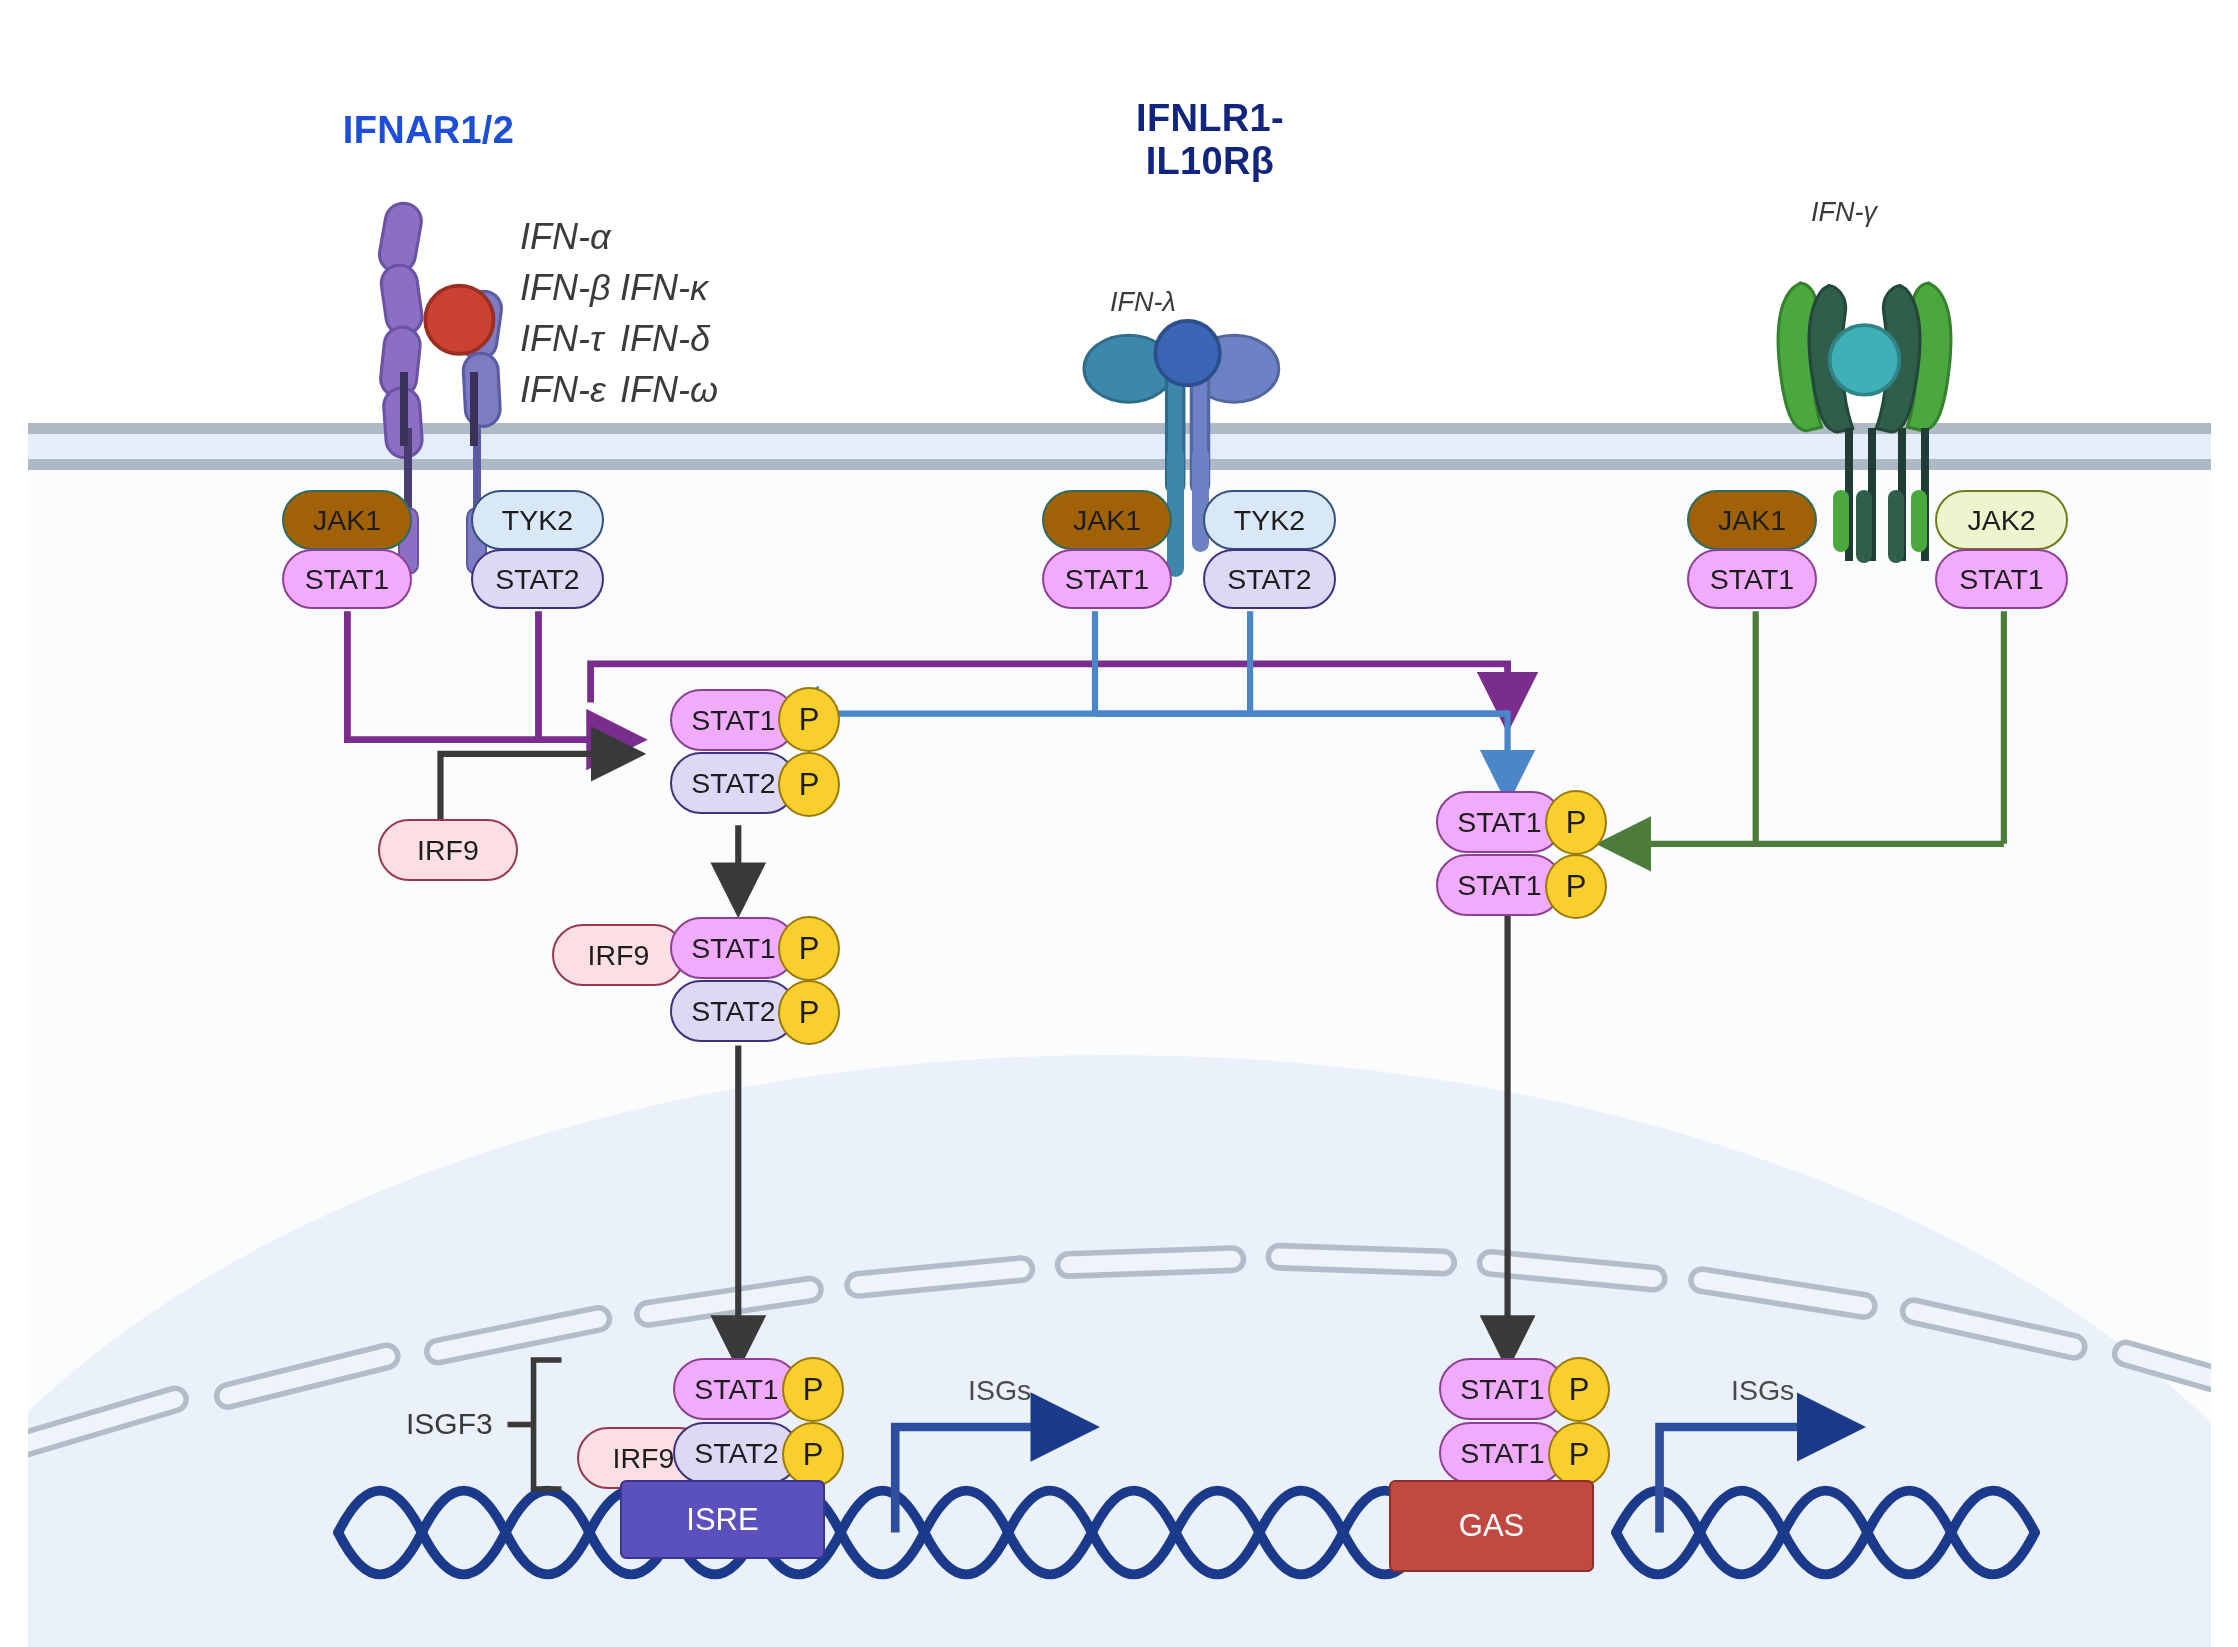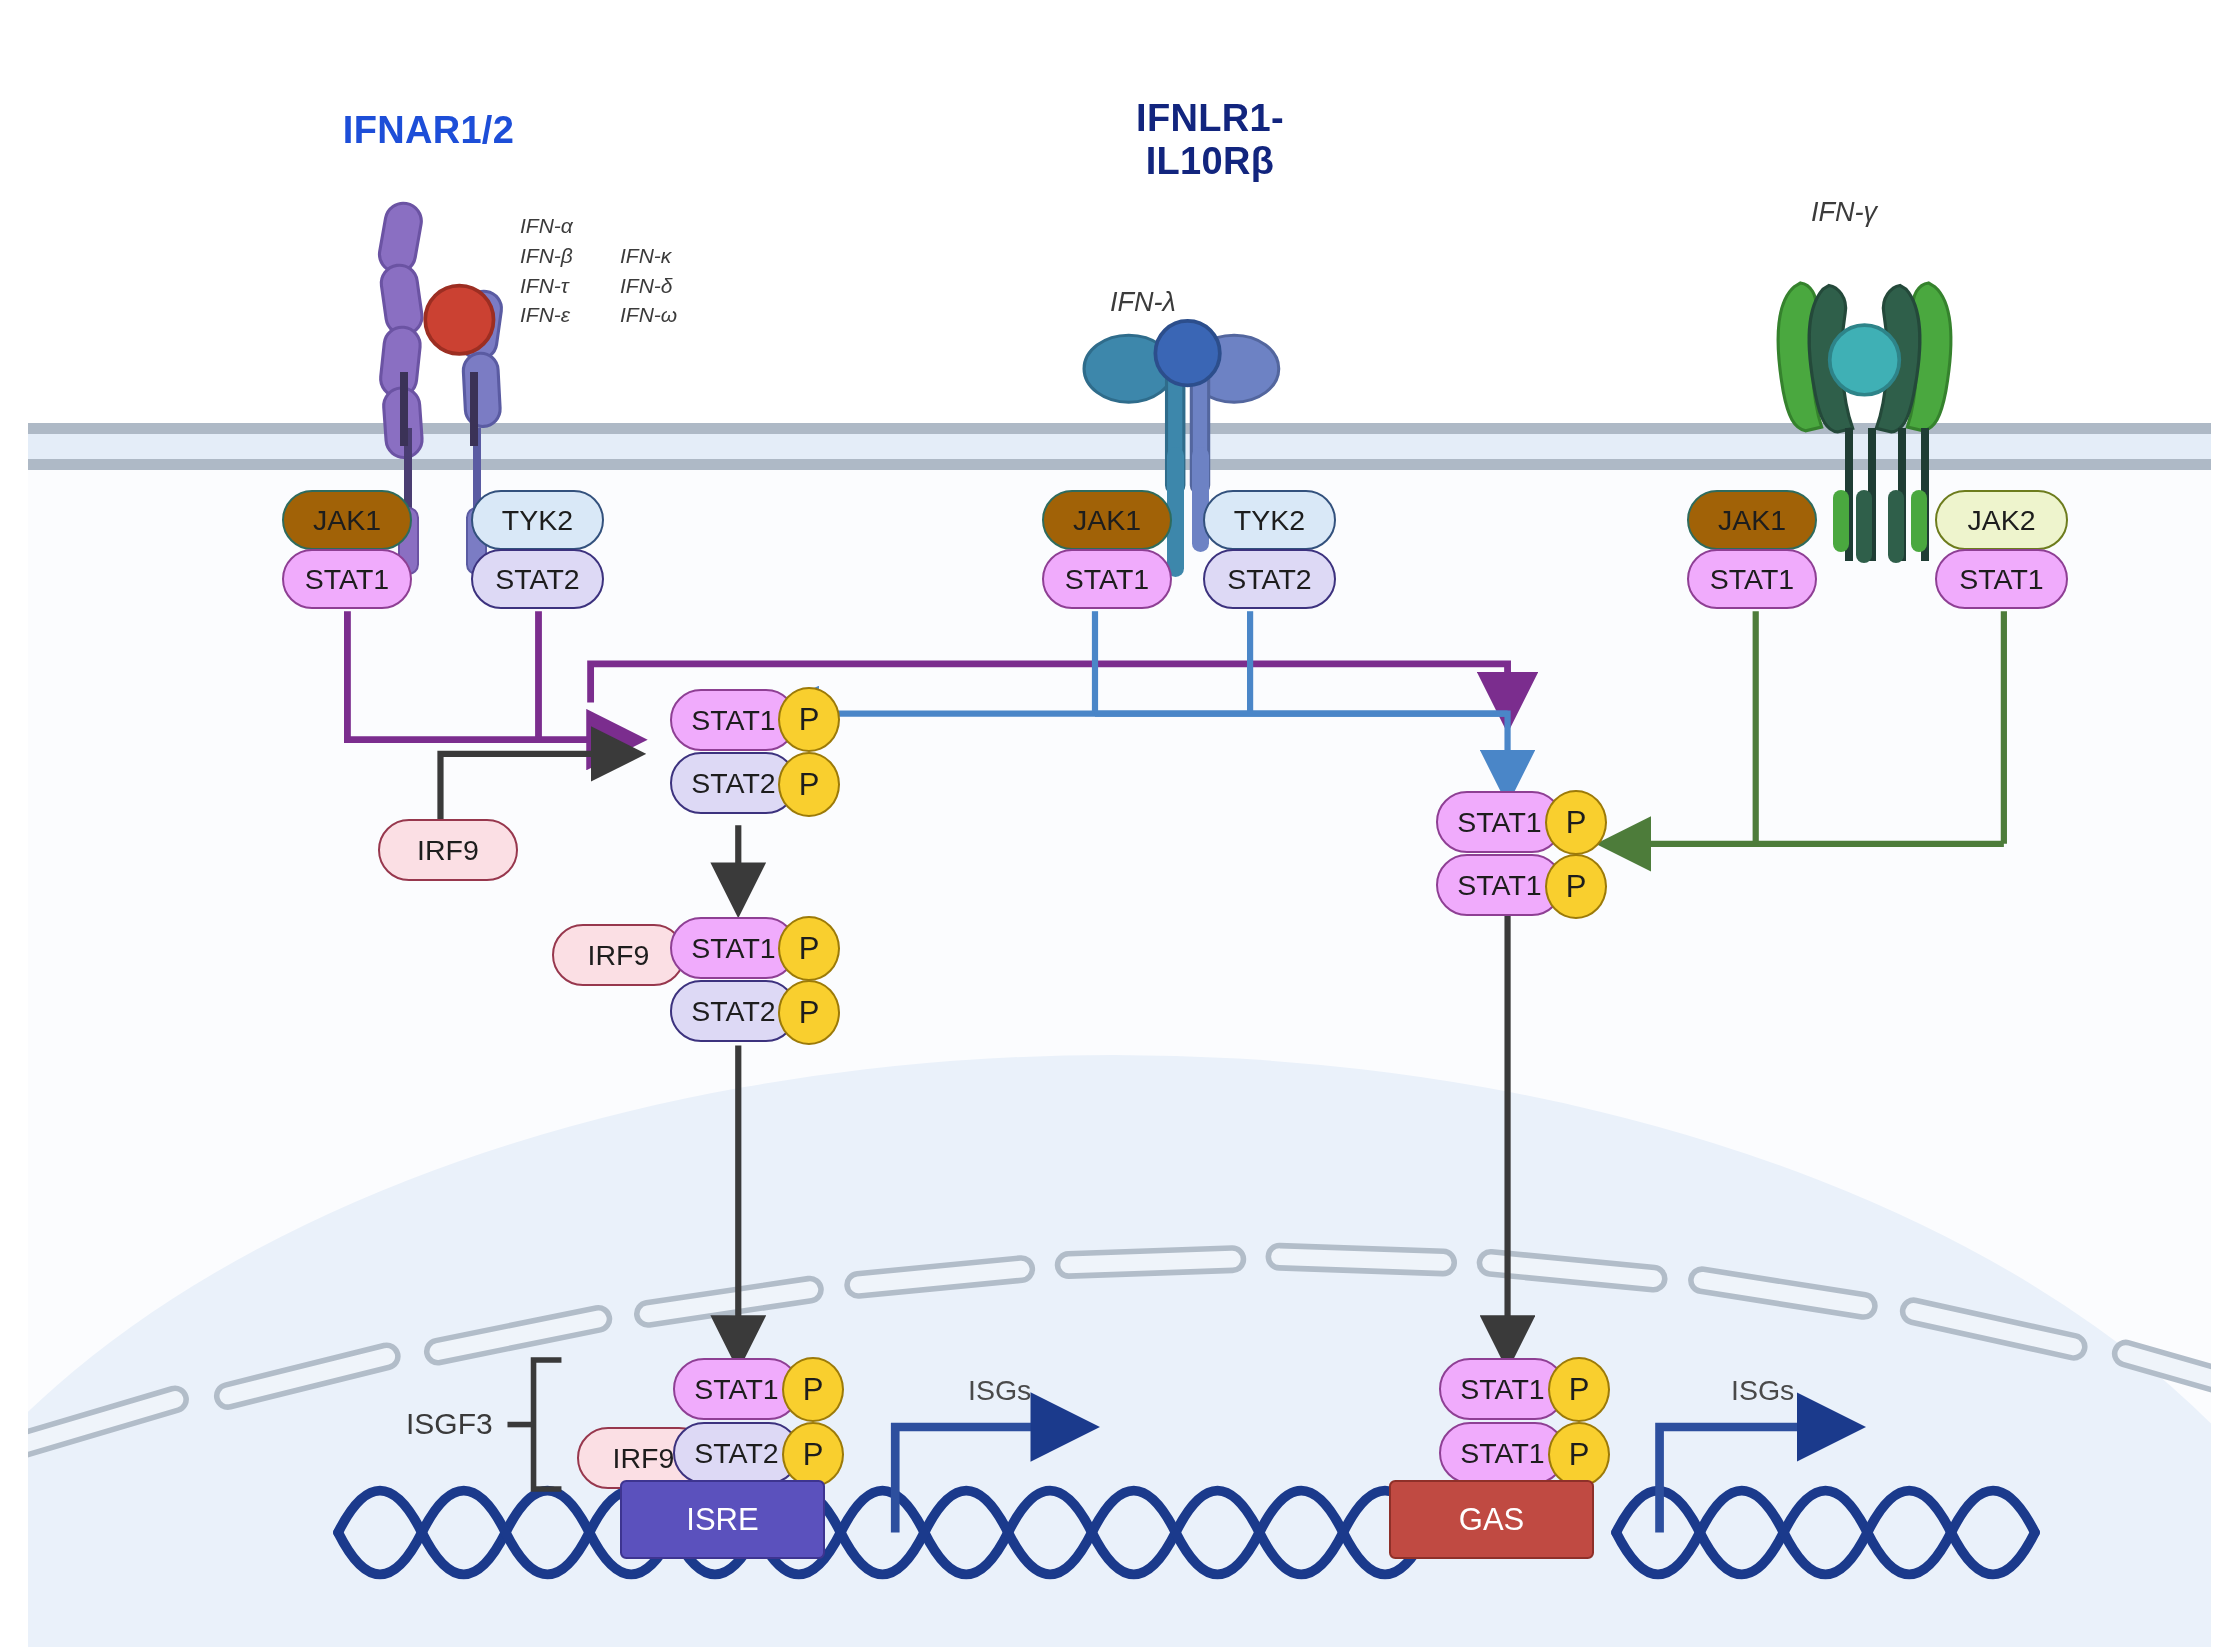--- a/index.html
+++ b/index.html
@@ -22,21 +22,21 @@
   #mem-bot{top:459px;}
   #mem-mid{left:28px;top:434px;width:2183px;height:25.4px;background:#e4edf8;}
 
   
   .title{font-weight:bold;font-size:38px;letter-spacing:0.3px;line-height:1.12;text-align:center;}
   #t-ifnar{left:205px;top:109px;width:447px;color:#1d4ed8;}
   #t-ifnlr{left:968px;top:97px;width:484px;color:#12257e;}
   #t-ifngr{left:1650px;top:109px;width:484px;color:#17661e;}
 
   .ligand-lbl{font-style:italic;font-size:27px;color:#3b3b3b;white-space:nowrap;}
-  .lig-col{font-style:italic;font-size:21px;color:#3b3b3b;line-height:1.42;}
+  .lig-col{font-style:italic;font-size:36px;color:#3b3b3b;line-height:1.42;}
 
   
   .cap{border-radius:620px;display:flex;align-items:center;justify-content:center;
        font-size:28.5px;color:#1d1d1d;box-sizing:border-box;}
   .cap.jak1{background:#a16207;border:2.5px solid #2e6b5d;}
   .cap.jak2{background:#eef4cd;border:2.5px solid #6d7c1d;}
   .cap.tyk2{background:#d9e8f7;border:2.5px solid #33517d;}
   .cap.stat1{background:#f0abfc;border:2.5px solid #8e3f94;}
   .cap.stat2{background:#ddd9f5;border:2.5px solid #3c327e;}
   .cap.irf9{background:#fbdfe4;border:2.5px solid #97374d;}
@@ -326,19 +326,19 @@
   <div class="abs pcirc" style="left:782px;top:1357px;width:62px;height:65px;">P</div>
   <div class="abs pcirc" style="left:782px;top:1422px;width:62px;height:65px;">P</div>
 
   <div class="abs promo" id="isre-box" style="left:620px;top:1480px;width:205px;height:79px;">ISRE</div>
 
   <div class="abs cap stat1" style="left:1439px;top:1358px;width:127px;height:62px;">STAT1</div>
   <div class="abs cap stat1" style="left:1439px;top:1422px;width:127px;height:62px;">STAT1</div>
   <div class="abs pcirc" style="left:1548px;top:1357px;width:62px;height:65px;">P</div>
   <div class="abs pcirc" style="left:1548px;top:1422px;width:62px;height:65px;">P</div>
 
-  <div class="abs promo" id="gas-box" style="left:1389px;top:1480px;width:205px;height:79px;">GAS</div>
+  <div class="abs promo" id="gas-box" style="left:1389px;top:1480px;width:205px;height:92px;">GAS</div>
 
   <div class="abs isgs-lbl" style="left:968px;top:1374px;">ISGs</div>
   <div class="abs isgs-lbl" style="left:1731px;top:1374px;">ISGs</div>
 
 </div>
 
 
 </body></html>

